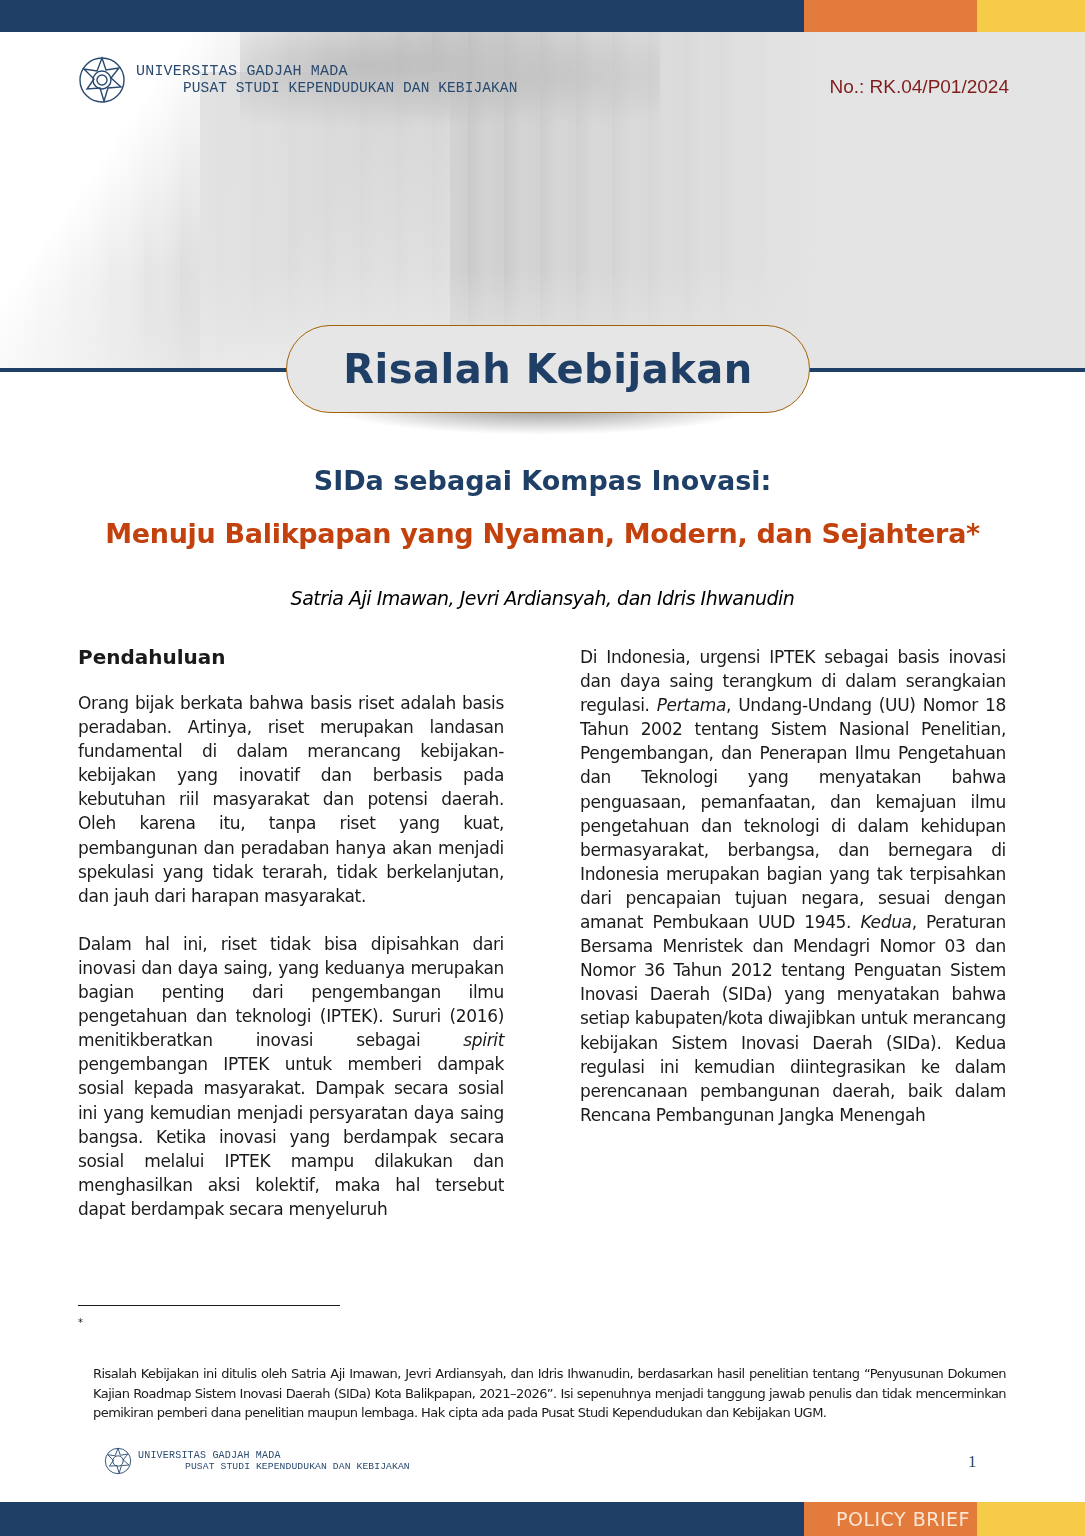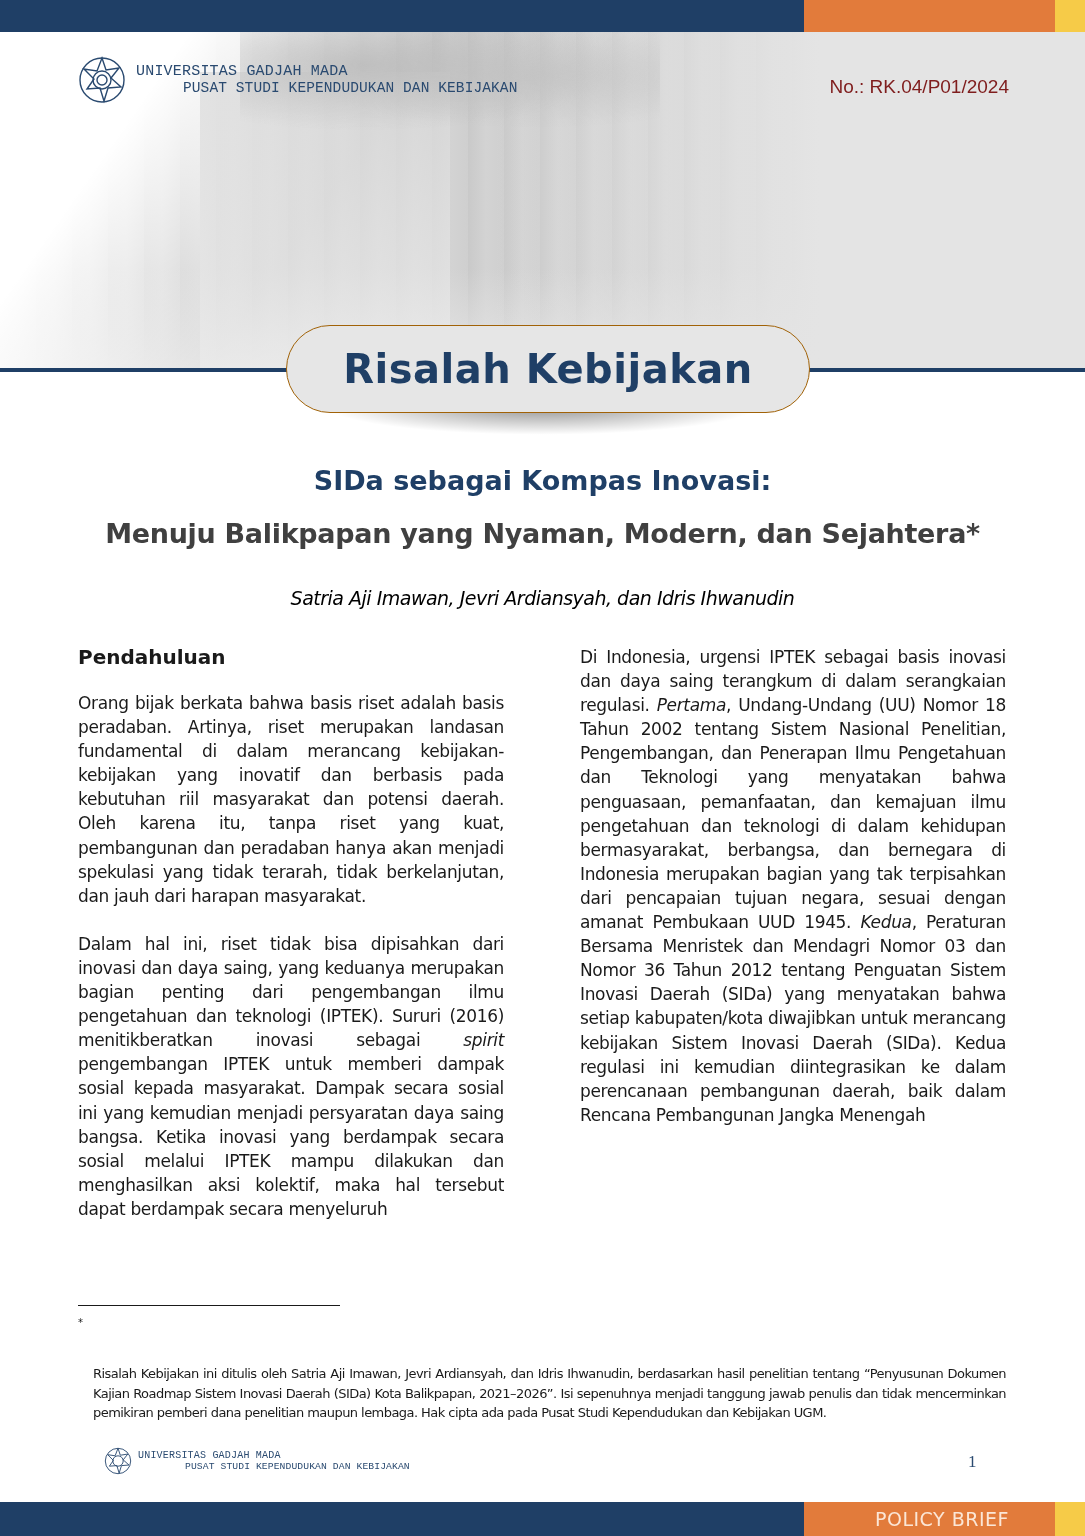--- a/index.html
+++ b/index.html
@@ -1,21 +1,21 @@
 <!DOCTYPE html>
 <html><head>
 <meta charset="utf-8">
 <style>
   * { box-sizing: border-box; margin: 0; padding: 0; }
   html, body { width: 1085px; height: 1536px; background: #ffffff; overflow: hidden; }
   body { position: relative; font-family: "DejaVu Sans", sans-serif; color: #1a1a1a; }
 
   .topbar { position: absolute; left: 0; top: 0; width: 1085px; height: 32px; display: flex; }
   .bar-navy { background: #1f3f66; width: 804px; height: 100%; }
-  .bar-orange { background: #e27b3b; width: 251px; height: 100%; padding-left: 25px; }
+  .bar-orange { background: #e27b3b; width: 173px; height: 100%; padding-left: 25px; }
   .bar-yellow { background: #f6cb48; flex: 1; height: 100%; }
 
   .hero { position: absolute; left: 0; top: 32px; width: 1085px; height: 338px;
           background: #e4e4e4; overflow: hidden; }
   .hero-photo { position: absolute; left: 0; top: 0; width: 820px; height: 338px;
     background:
       linear-gradient(125deg, #ffffff 0%, #ffffff 18%, rgba(255,255,255,0) 42%),
       linear-gradient(90deg, rgba(228,228,228,0) 60%, #e4e4e4 100%),
       linear-gradient(180deg, rgba(228,228,228,0) 70%, #e4e4e4 100%),
       repeating-linear-gradient(90deg, #c9c9c9 0px, #d3d3d3 18px, #cfcfcf 36px),
@@ -42,21 +42,21 @@
     background: radial-gradient(ellipse at 50% 0%, rgba(0,0,0,0.45) 0%, rgba(0,0,0,0) 70%); }
   .badge { position: absolute; left: 286px; top: 325px; width: 524px; height: 88px;
     border: 1px solid #a16207; border-radius: 44px; background: #e6e6e6;
     display: flex; align-items: center; justify-content: center; }
   .badge span { font-family: "DejaVu Sans", sans-serif; font-weight: bold; font-size: 40px;
     color: #1f3f66; letter-spacing: 0.5px; }
 
   .title1 { position: absolute; left: 0; width: 1085px; top: 465px; text-align: center;
     font-family: "DejaVu Sans", sans-serif; font-weight: bold; font-size: 27px; color: #1f3f66; }
   .title2 { position: absolute; left: 0; width: 1085px; top: 518px; text-align: center;
-    font-family: "DejaVu Sans", sans-serif; font-weight: bold; font-size: 27px; color: #404040; letter-spacing: -0.3px; }
+    font-family: "DejaVu Sans", sans-serif; font-weight: bold; font-size: 27px; color: #c2410c; letter-spacing: -0.3px; }
   .authors { position: absolute; left: 0; width: 1085px; top: 587px; text-align: center;
     font-family: "DejaVu Sans", sans-serif; font-style: italic; font-size: 19px; color: #000000; letter-spacing: -0.5px; }
 
   .col { position: absolute; width: 426px; font-family: "DejaVu Sans", sans-serif; font-size: 17px;
     line-height: 24.1px; text-align: justify; color: #1a1a1a; letter-spacing: -0.35px; }
   .col-left { left: 78px; top: 643px; }
   .col-right { left: 580px; top: 645px; }
   .col h2 { font-size: 20px; font-weight: bold; margin-bottom: 20px; line-height: 28px; letter-spacing: 0; }
   .col p { margin-bottom: 24px; }
 

